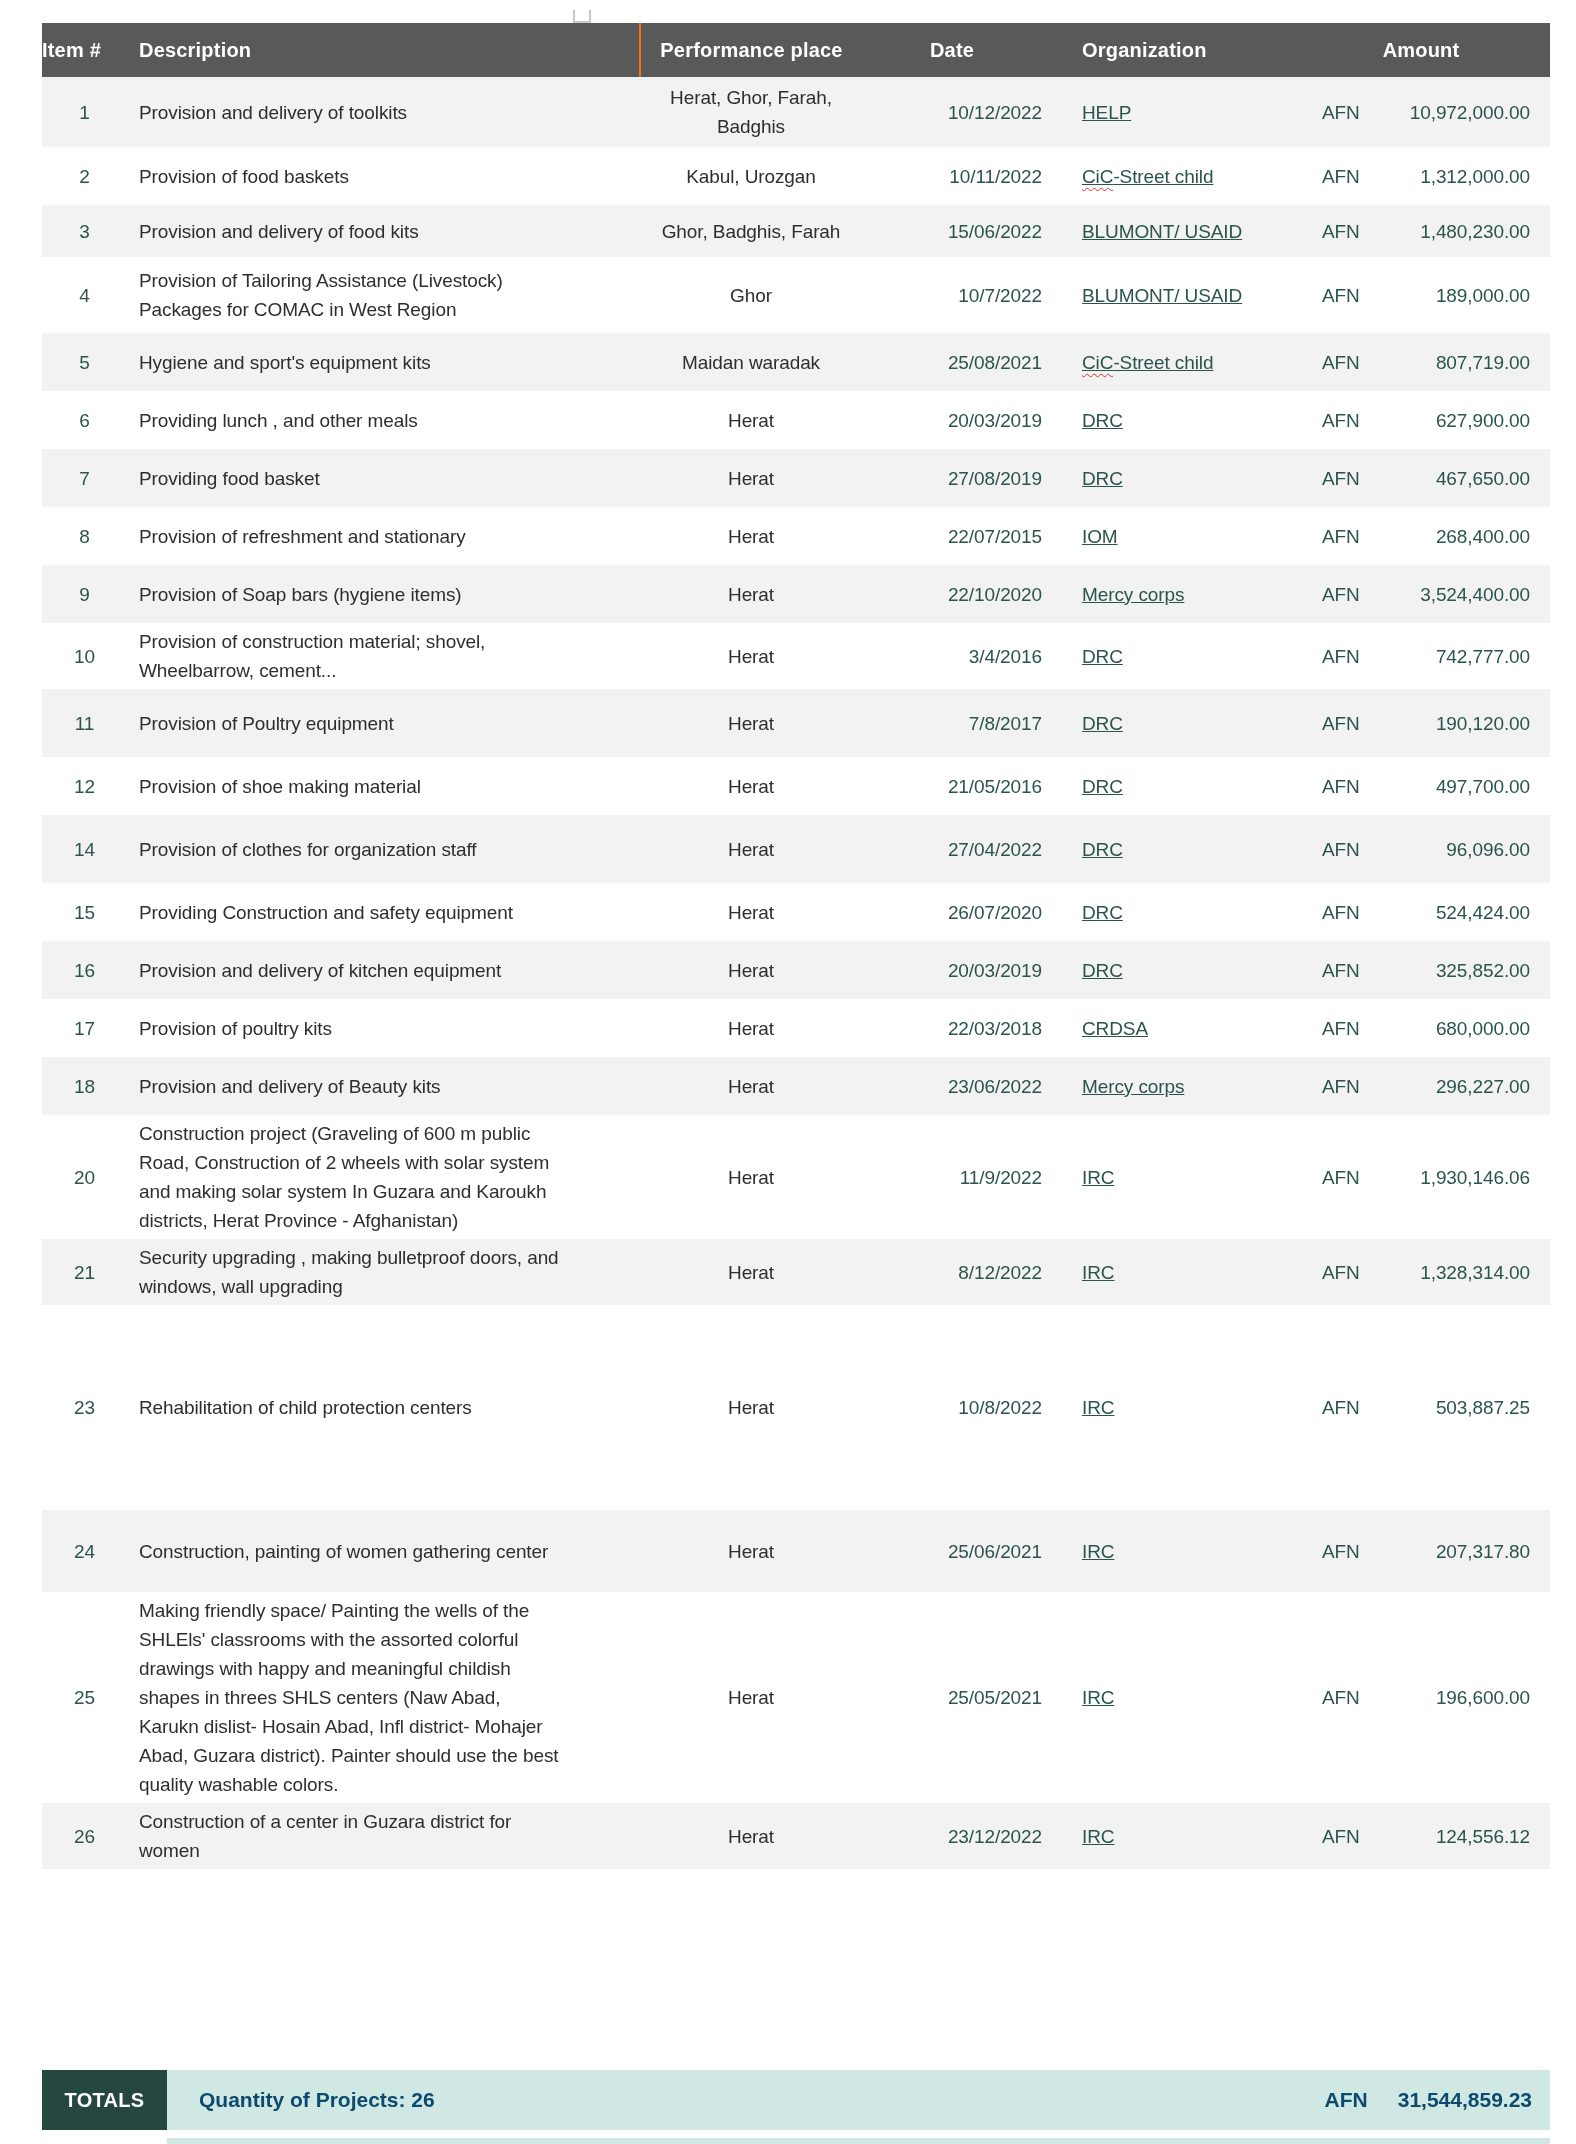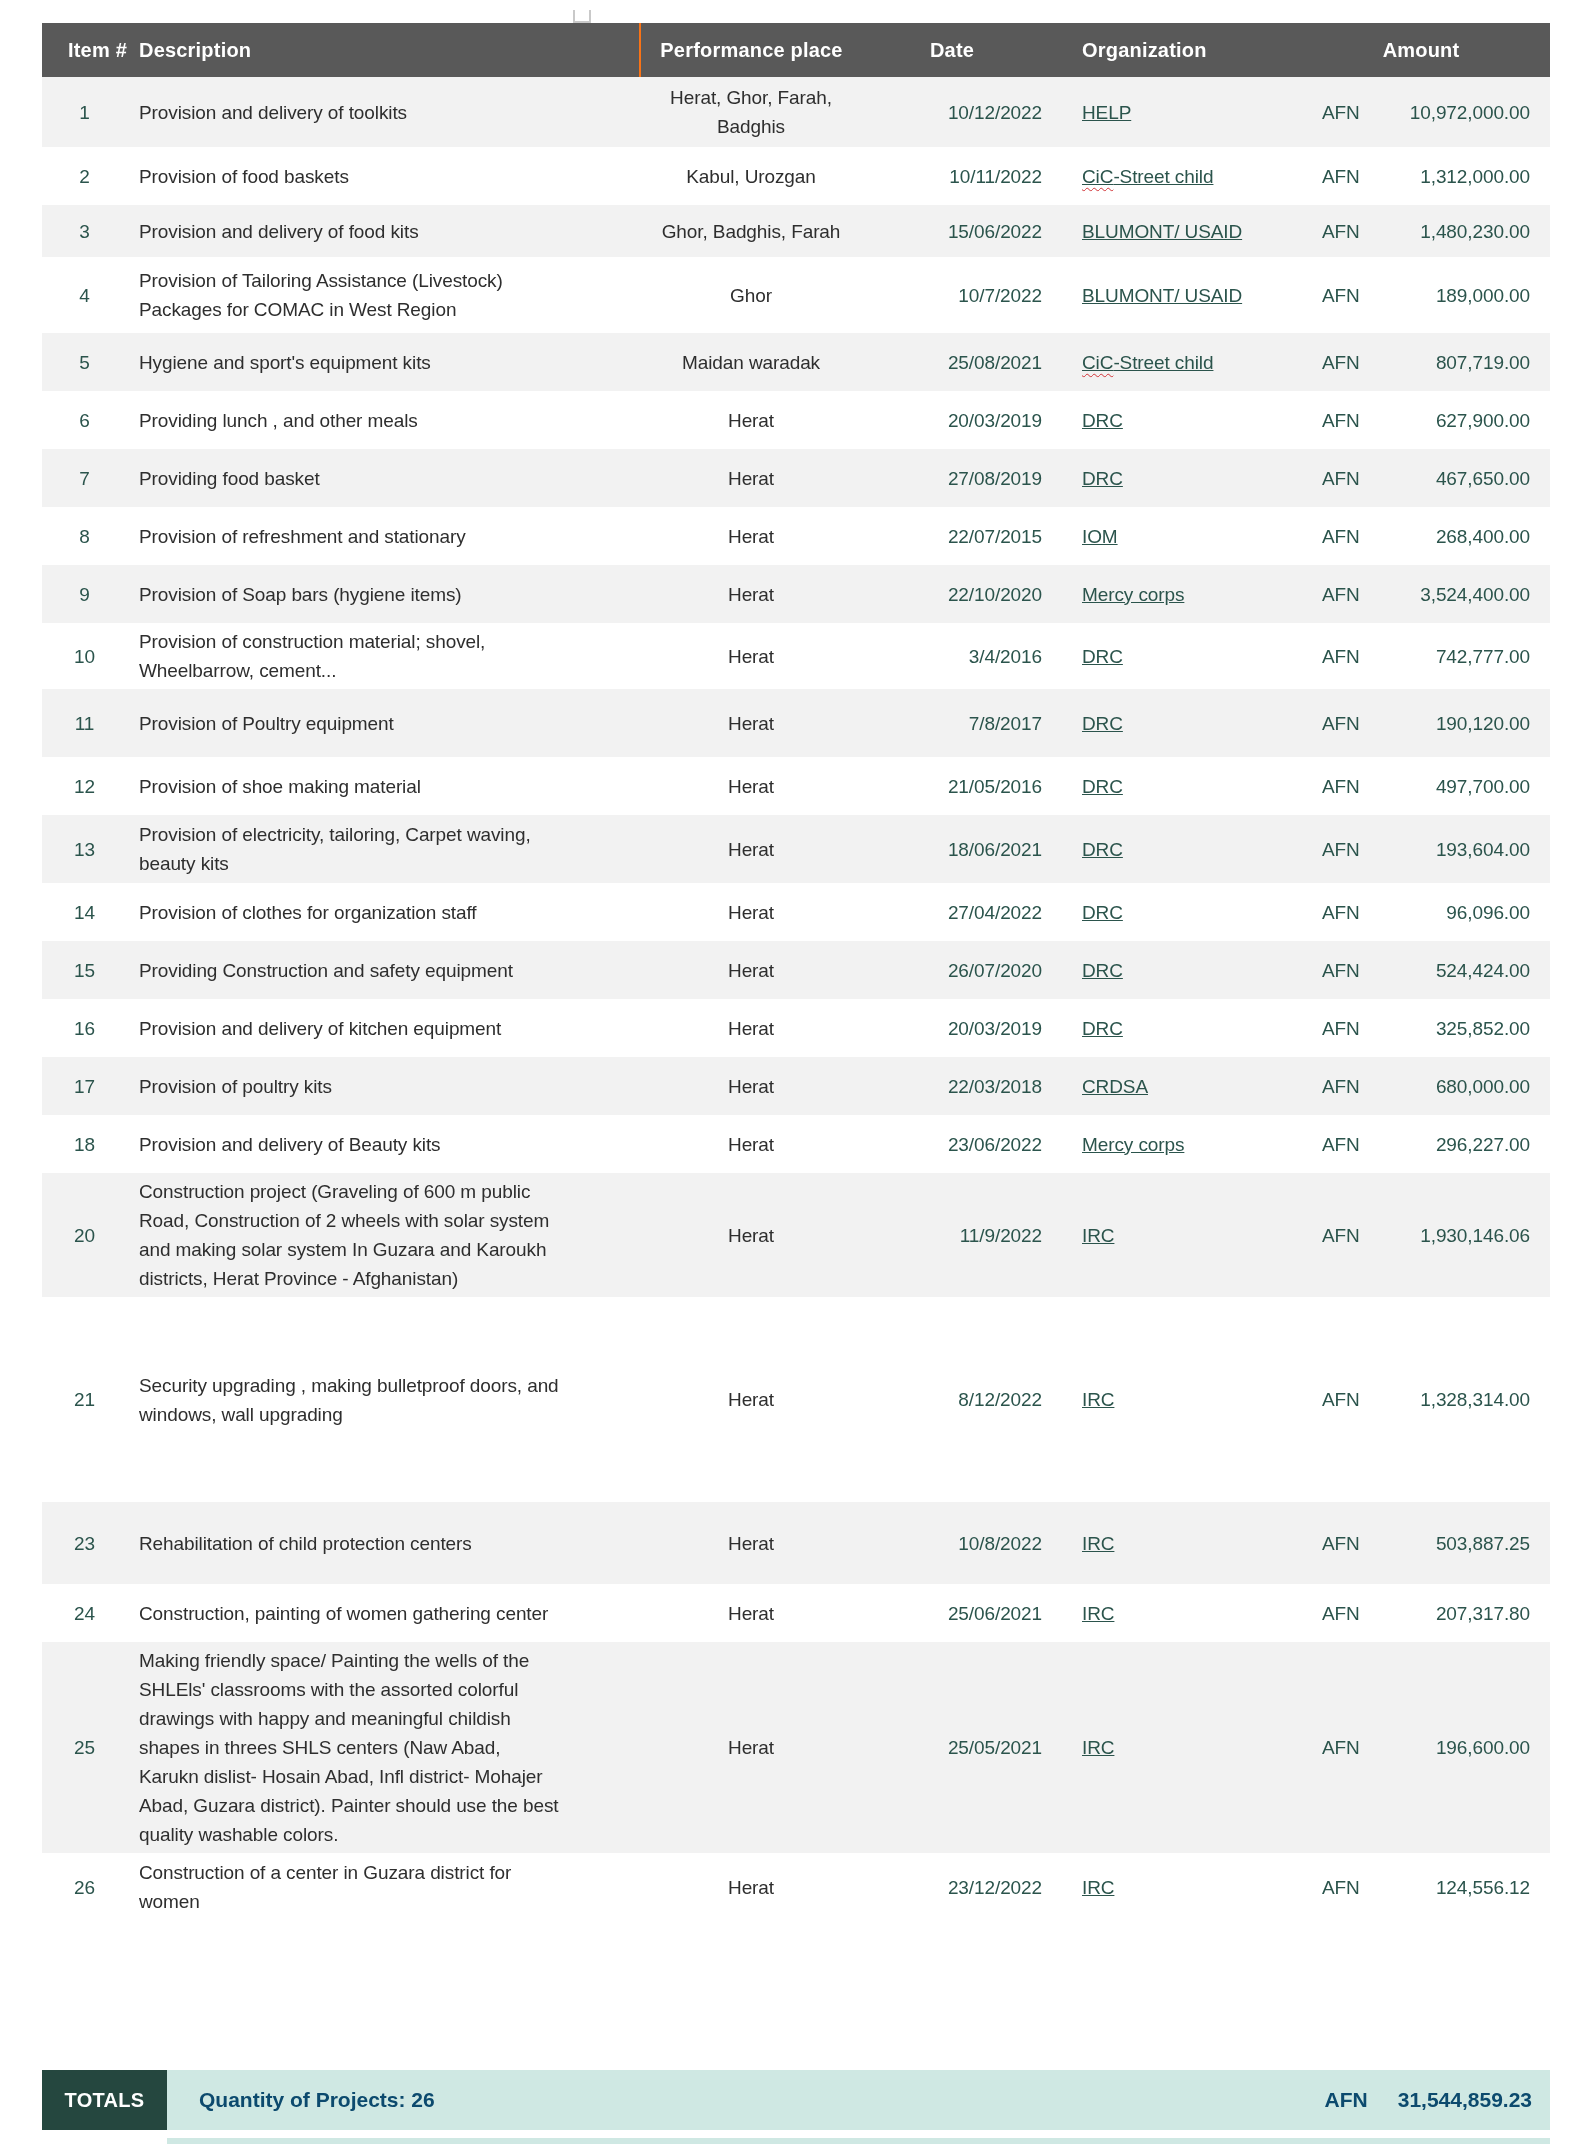--- a/index.html
+++ b/index.html
@@ -20,21 +20,21 @@
   .artifact{position:absolute;left:573px;top:10px;width:18px;height:13px;
     border-left:2px solid #c9c9c9;border-right:2px solid #c9c9c9;border-bottom:2px solid #c9c9c9;}
 
   .table-wrap{position:absolute;left:42px;top:23px;width:1508px;}
   table{width:1508px;border-collapse:collapse;table-layout:fixed;}
   col.c1{width:85px}col.c2{width:513px}col.c3{width:222px}
   col.c4{width:180px}col.c5{width:250px}col.c6{width:258px}
 
   thead th{background:var(--header-bg);color:#ffffff;font-size:20px;font-weight:700;
     height:54px;vertical-align:middle;letter-spacing:.2px;}
-  th.h-item{text-align:right;}
+  th.h-item{text-align:left;}
   th.h-desc{text-align:left;padding-left:12px;}
   th.h-place{text-align:center;border-left:2px solid #f97316;}
   th.h-date{text-align:center;}
   th.h-org{text-align:left;padding-left:40px;}
   th.h-amt{text-align:center;}
 
   tbody tr{height:58px;background:#ffffff;}
   tbody tr:nth-child(odd){background:var(--stripe);}
   tbody tr:nth-child(1){height:70px}
   tbody tr:nth-child(3){height:52px}
@@ -248,33 +248,20 @@
             <td class="c-date">21/05/2016</td>
             <td class="c-org">DRC</td>
             <td class="c-amt">
               <span class="amt-inner">
                 <span>AFN</span>
                 <span>497,700.00</span>
               </span>
             </td>
           </tr>
           <tr>
-            <td class="c-item">13</td>
-            <td class="c-desc">Provision of electricity, tailoring, Carpet waving, beauty kits</td>
-            <td class="c-place">Herat</td>
-            <td class="c-date">18/06/2021</td>
-            <td class="c-org">DRC</td>
-            <td class="c-amt">
-              <span class="amt-inner">
-                <span>AFN</span>
-                <span>193,604.00</span>
-              </span>
-            </td>
-          </tr>
-          <tr>
             <td class="c-item">14</td>
             <td class="c-desc">Provision of clothes for organization staff</td>
             <td class="c-place">Herat</td>
             <td class="c-date">27/04/2022</td>
             <td class="c-org">DRC</td>
             <td class="c-amt">
               <span class="amt-inner">
                 <span>AFN</span>
                 <span>96,096.00</span>
               </span>

